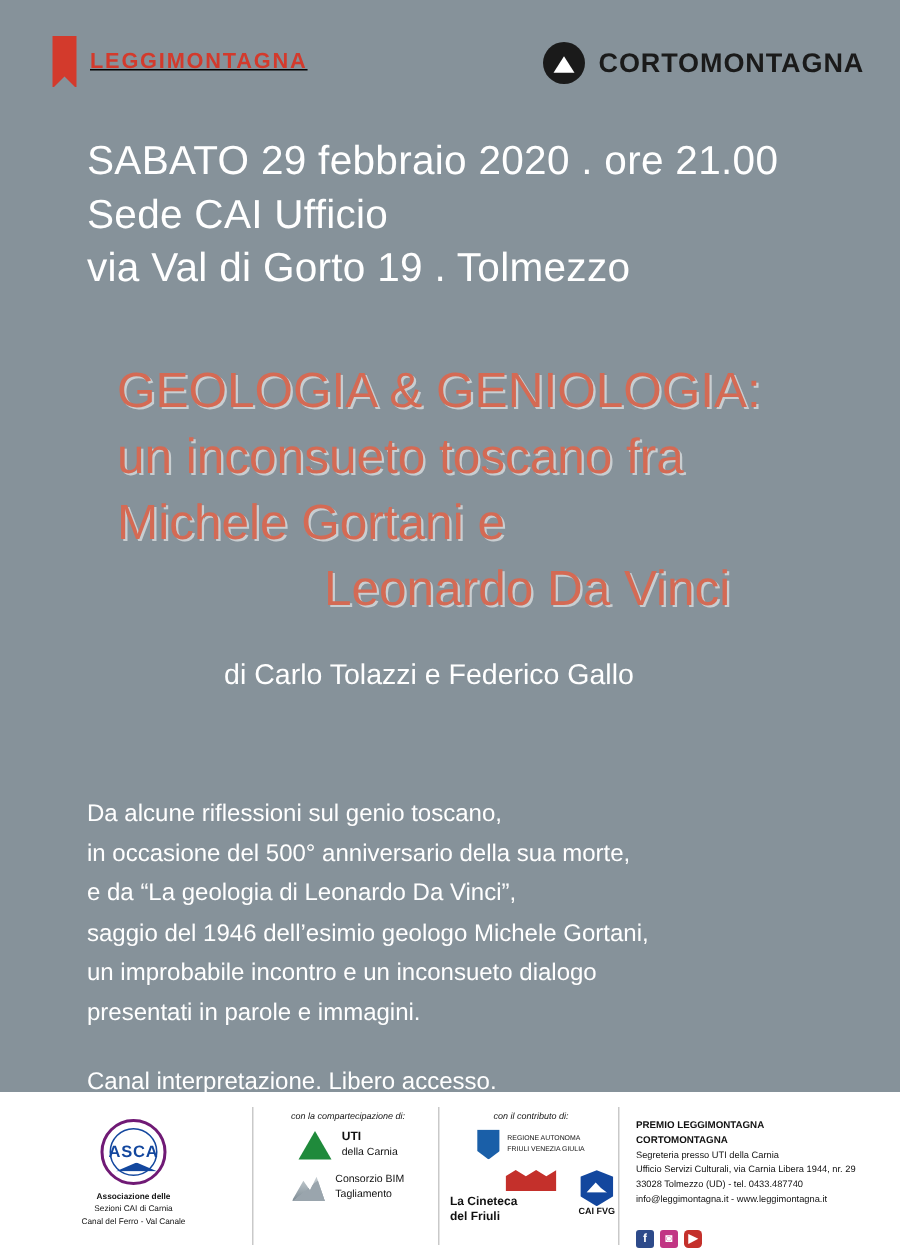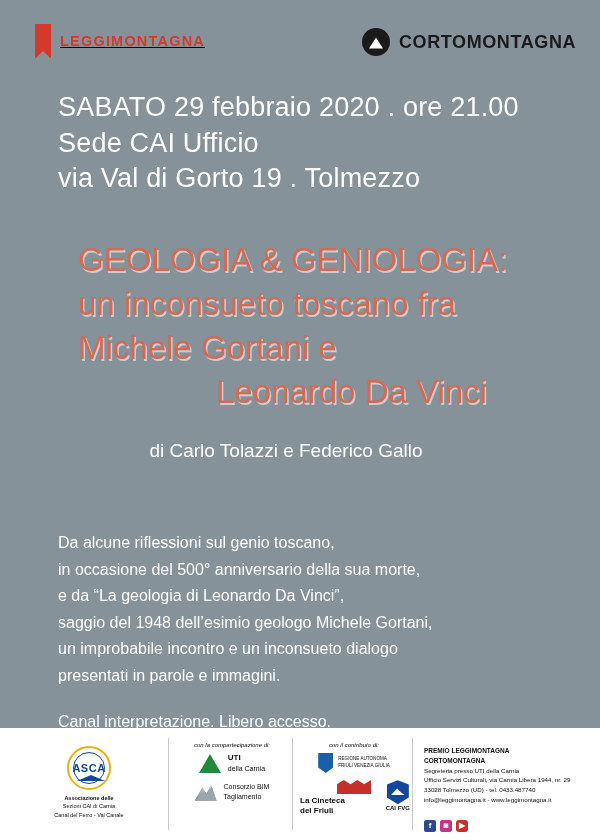--- a/index.html
+++ b/index.html
@@ -156,21 +156,21 @@
   
   .asca {
     position: absolute;
     left: 14px; top: 18px;
     width: 150px;
     text-align: center;
   }
   .asca-badge {
     width: 44px; height: 44px;
     border-radius: 50%;
-    border: 2px solid #eab308;
+    border: 2px solid #701a75;
     margin: 0 auto 4px auto;
     position: relative;
     background: #ffffff;
   }
   .asca-badge .ring {
     position: absolute;
     left: 4px; top: 4px; right: 4px; bottom: 4px;
     border-radius: 50%;
     border: 1px solid #13479e;
   }
@@ -354,21 +354,21 @@
     <div class="title-line">un inconsueto toscano fra</div>
     <div class="title-line">Michele Gortani e</div>
     <div class="title-line indent">Leonardo Da Vinci</div>
   </div>
   <div class="authors">di Carlo Tolazzi e Federico Gallo</div>
 
   <div class="body-text">
     <p>Da alcune riflessioni sul genio toscano,</p>
     <p>in occasione del 500° anniversario della sua morte,</p>
     <p>e da “La geologia di Leonardo Da Vinci”,</p>
-    <p>saggio del 1948 dell’esimio geologo Michele Gortani,</p>
+    <p>saggio del 1946 dell’esimio geologo Michele Gortani,</p>
     <p>un improbabile incontro e un inconsueto dialogo</p>
     <p>presentati in parole e immagini.</p>
     <div class="spacer"></div>
     <p>Canal interpretazione. Libero accesso.</p>
   </div>
 
   <div class="footer">
     <div class="footer-inner">
       <div class="fdiv d1"></div>
       <div class="fdiv d2"></div>

